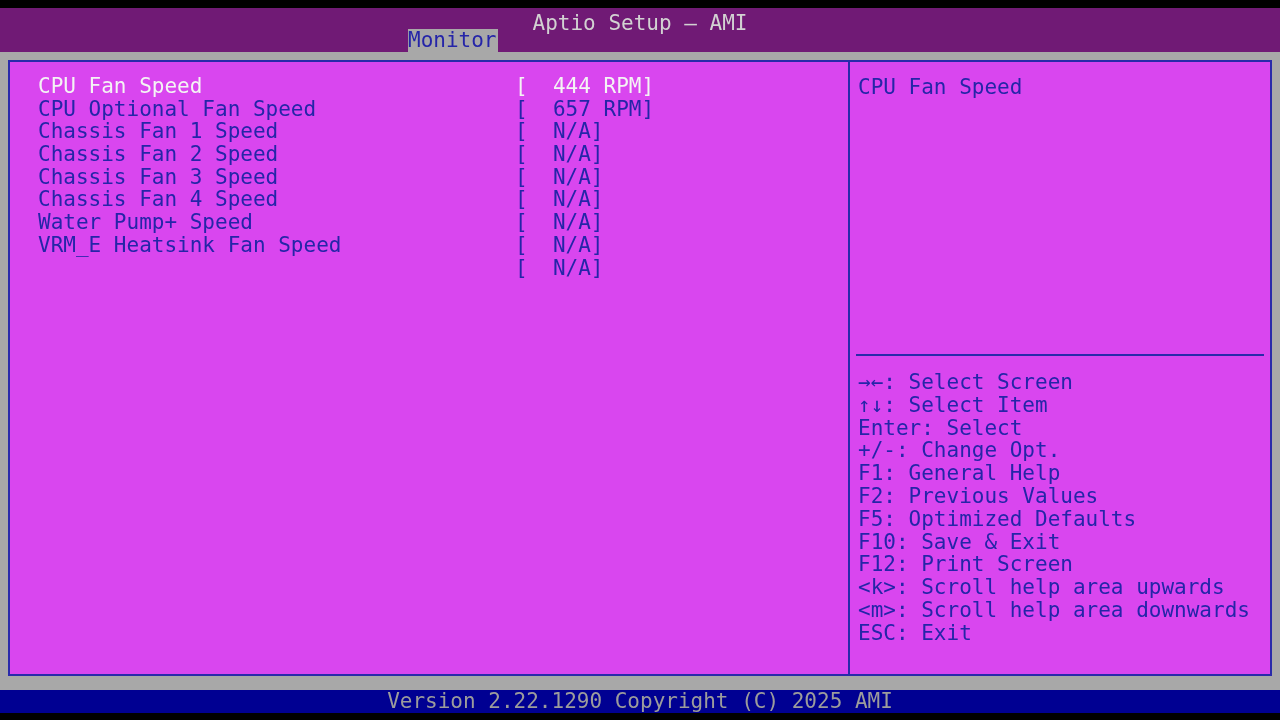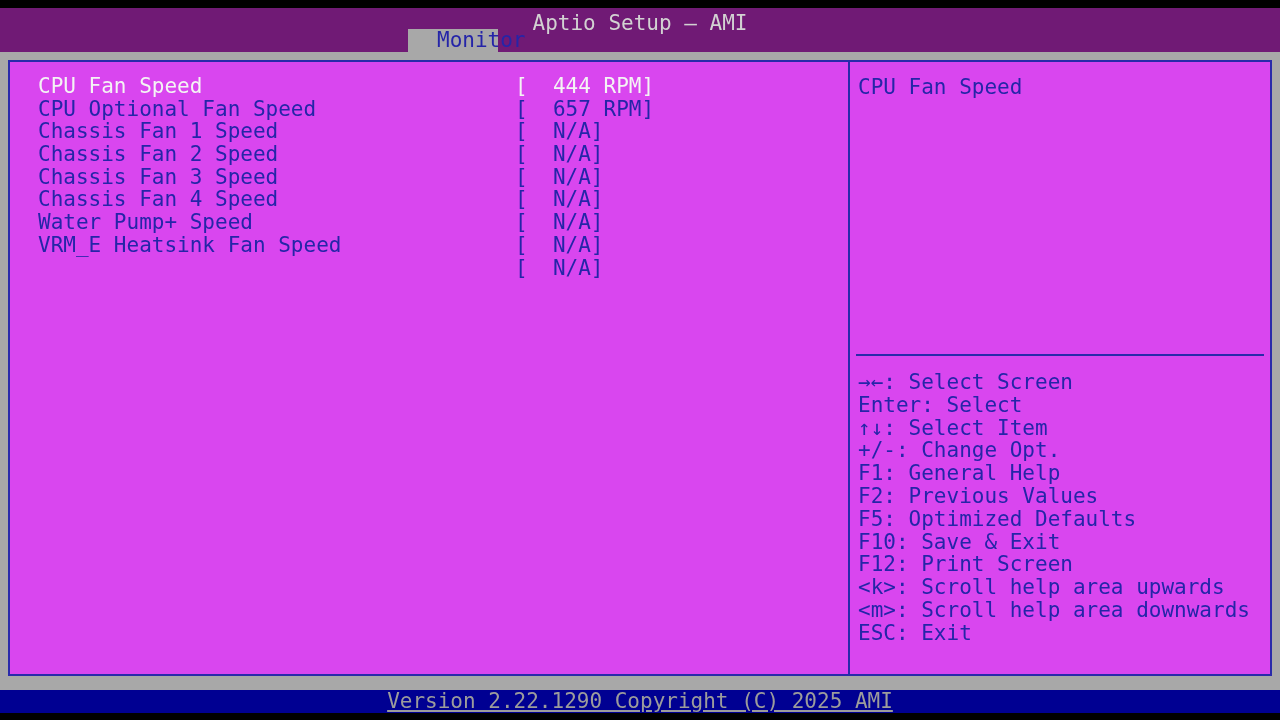--- a/index.html
+++ b/index.html
@@ -15,21 +15,21 @@
   #top-black { left:0; top:0; width:1280px; height:8px; background:#000000; }
   #header { left:0; top:8px; width:1280px; height:44px; background:#701a75; }
   #header-title {
     position:absolute; left:0; top:4px; width:100%;
     text-align:center; color:#d2d2d2; font-size:21px; line-height:22px;
     white-space:pre;
   }
   #tab-monitor {
     position:absolute; left:408px; top:21px; width:90px; height:23px;
     background:#a8a8a8; color:#2525a8; font-size:21px; line-height:23px;
-    text-align:left; white-space:pre;padding-left:29px;
+    text-align:left; white-space:pre;
   }
 
   #main-frame {
     left:8px; top:60px; width:1264px; height:616px;
     border:2px solid #2a2aaa; background:#d946ef;
   }
   #left-pane { position:absolute; left:0; top:0; width:838px; height:100%; }
   #items { position:absolute; left:0; top:13px; width:100%; }
   .row { position:relative; height:22.7px; line-height:22.7px; font-size:21px; color:#2525a8; }
   .row .label { position:absolute; left:28px; white-space:pre; }
@@ -40,21 +40,21 @@
 
   #right-pane { position:absolute; left:840px; top:0; width:420px; height:100%; }
   #help-title { position:absolute; left:8px; top:14px; font-size:21px; line-height:22px; color:#2525a8; white-space:pre; }
   #divider-h { position:absolute; left:6px; top:292px; width:408px; height:2px; background:#2a2aaa; }
   #help-keys { position:absolute; left:8px; top:309px; width:410px; }
   .help-line { height:22.8px; line-height:22.8px; font-size:21px; color:#2525a8; white-space:pre; }
 
   #footer-bar { left:0; top:690px; width:1280px; height:23px; background:#000092; }
   #footer-text {
     position:absolute; left:0; top:0; width:100%;
-    text-align:center; color:#9c9c9c; font-size:21px; line-height:23px; white-space:pre;text-decoration:underline;
+    text-align:center; color:#9c9c9c; font-size:21px; line-height:23px; white-space:pre;
   }
   #bottom-black { left:0; top:713px; width:1280px; height:7px; background:#000000; }
 </style>
 </head>
 <body>
 
 <div class="abs" id="top-black"></div>
 
 <div class="abs" id="header">
   <div id="header-title">Aptio Setup – AMI</div>
@@ -109,23 +109,23 @@
   </div>
 </div>
   </div>
   <div id="divider-v"></div>
   <div id="right-pane">
     <div id="help-title">CPU Fan Speed</div>
     <div id="divider-h"></div>
     <div id="help-keys">
   <div class="help-line">→←: Select Screen</div>
 
+  <div class="help-line">↑↓: Select Item</div>
+
   <div class="help-line">Enter: Select</div>
-
-  <div class="help-line">↑↓: Select Item</div>
 
   <div class="help-line">+/-: Change Opt.</div>
 
   <div class="help-line">F1: General Help</div>
 
   <div class="help-line">F2: Previous Values</div>
 
   <div class="help-line">F5: Optimized Defaults</div>
 
   <div class="help-line">F10: Save &amp; Exit</div>

